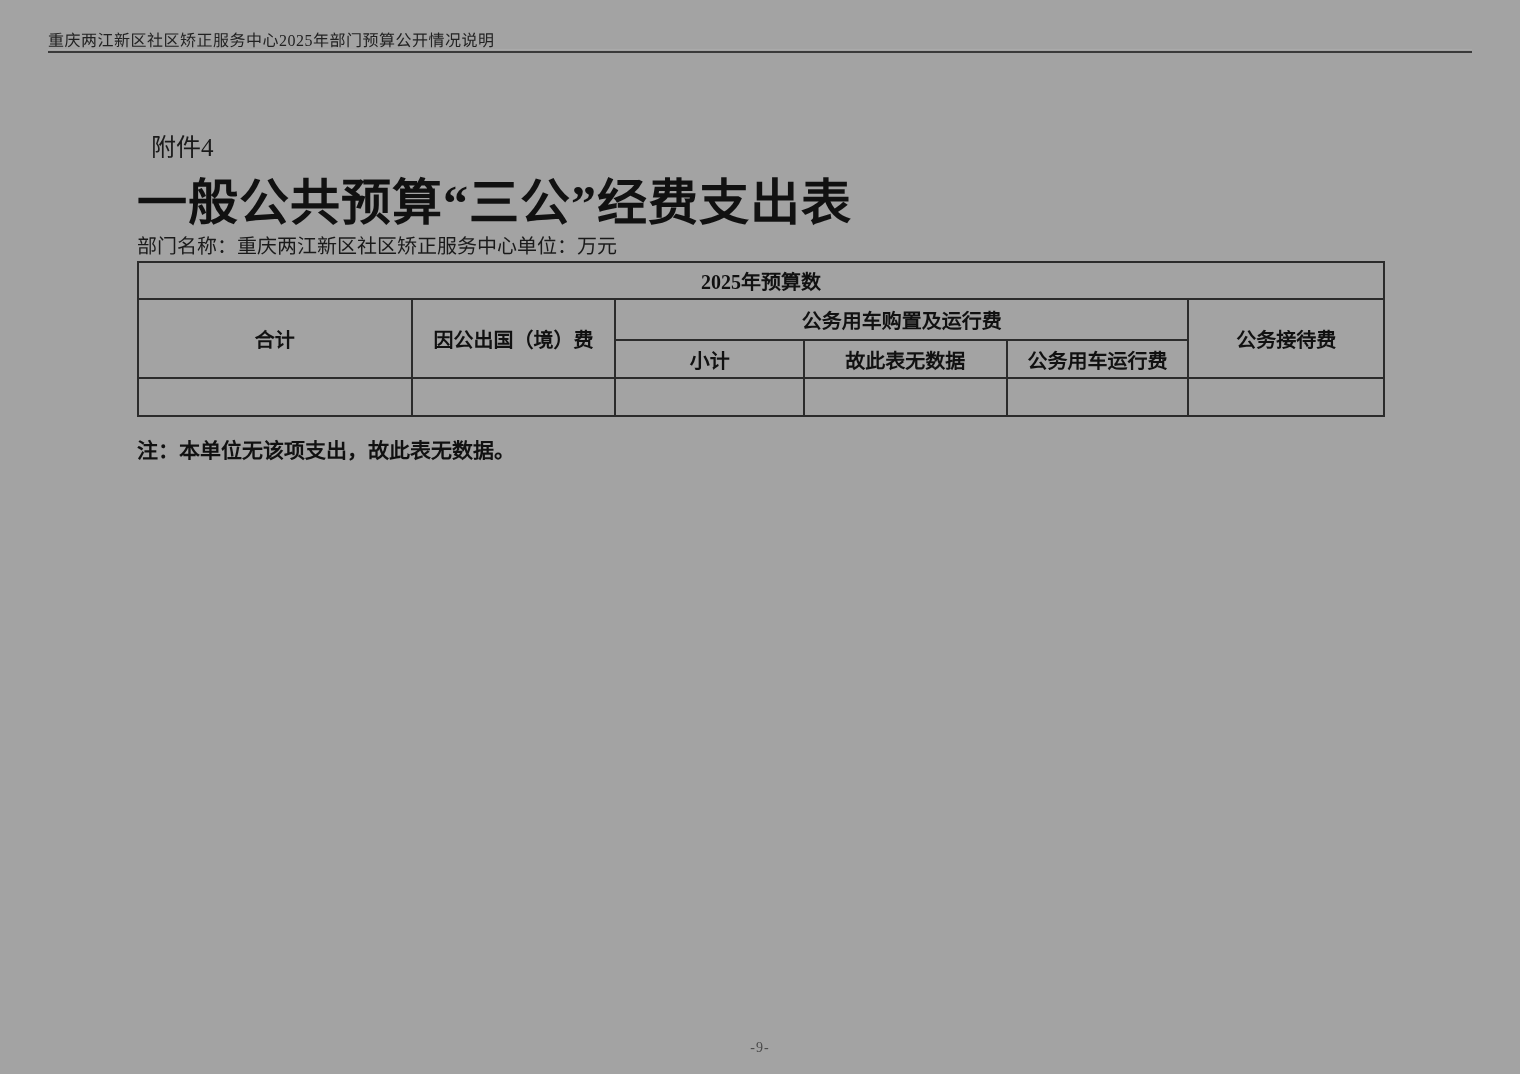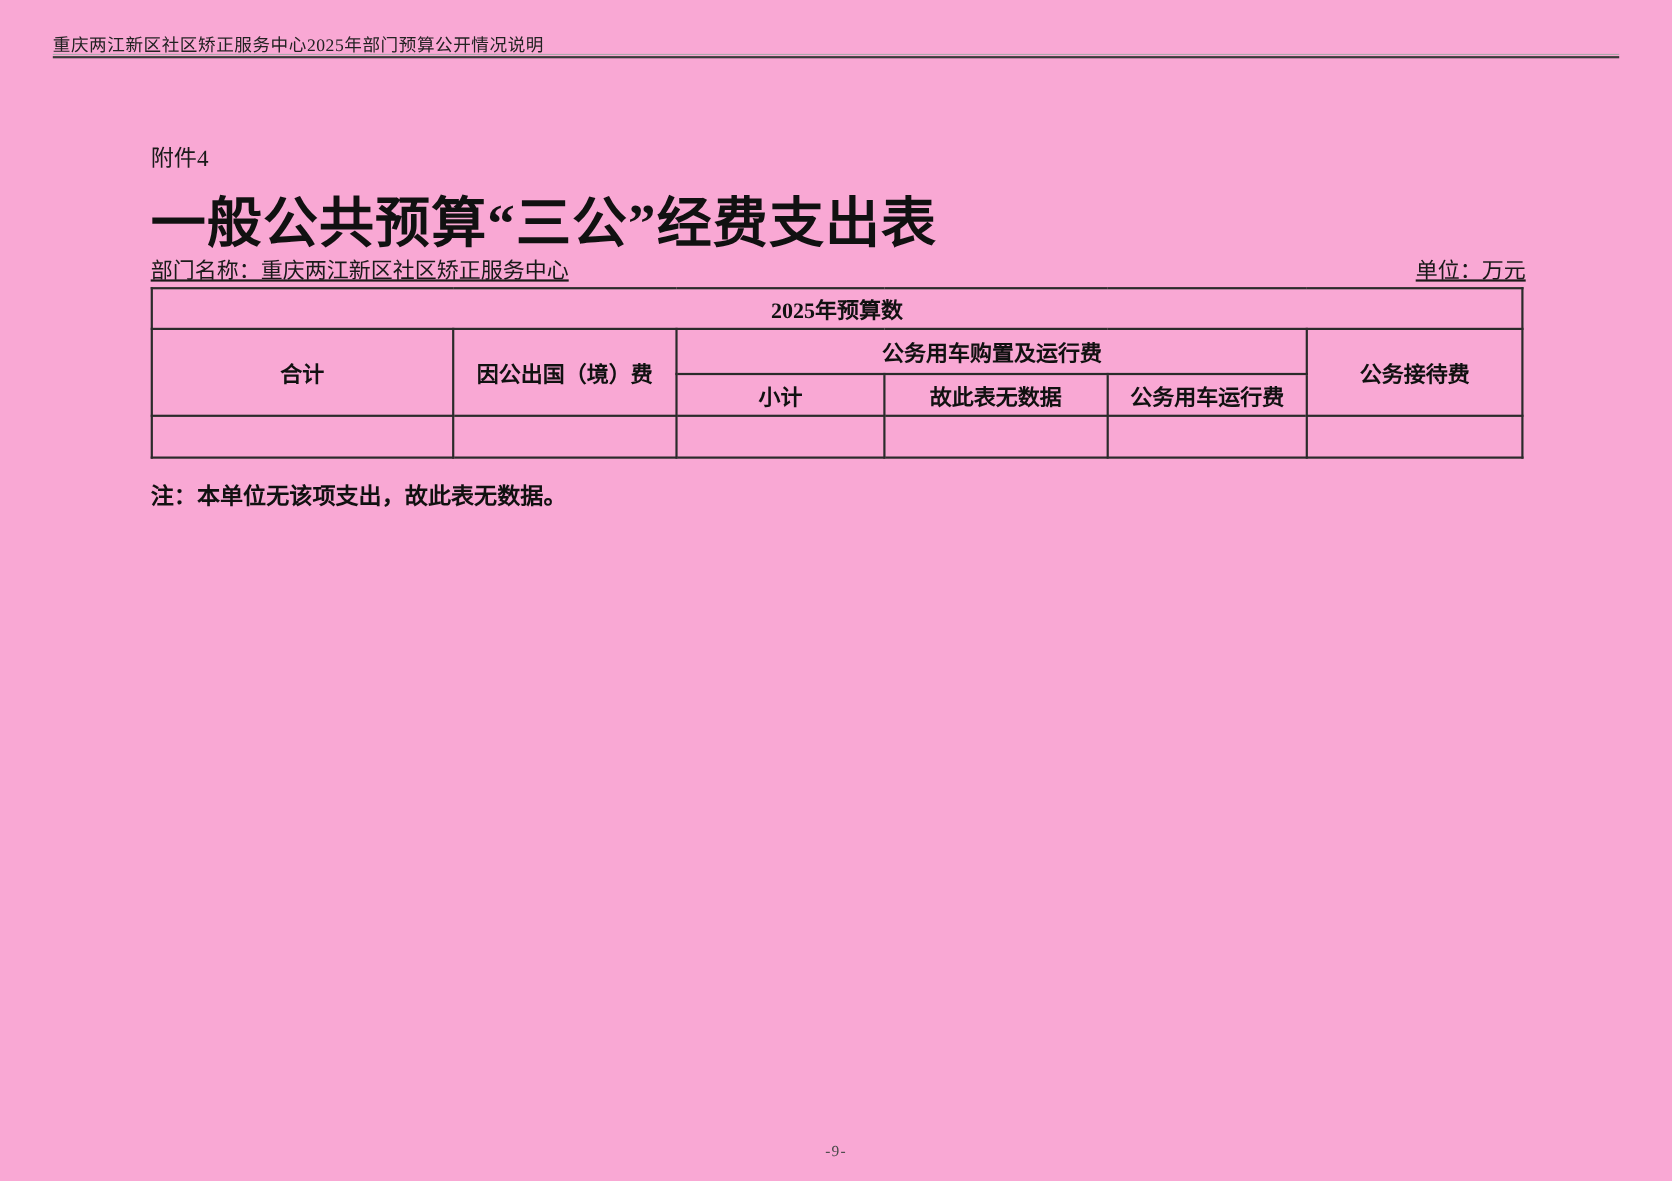--- a/index.html
+++ b/index.html
@@ -4,21 +4,21 @@
 <style>
   html, body {
     margin: 0;
     padding: 0;
     background: #ffffff;
   }
   .page {
     position: relative;
     width: 1520px;
     height: 1074px;
-    background: #f9a8d4;
+    background: #a3a3a3;
     font-family: "Liberation Serif", "DejaVu Serif", serif;
     color: #1a1a1a;
     overflow: hidden;
   }
 
   
   .running-head {
     position: absolute;
     left: 48px;
     top: 27px;
@@ -33,23 +33,23 @@
     right: 48px;
     top: 49px;
     height: 1px;
     border-top: 1px solid #aaaaaa;
     border-bottom: 2px solid #3a3a3a;
   }
 
   
   .attachment {
     position: absolute;
-    left: 137px;
+    left: 151px;
     top: 127px;
-    font-size: 21px;
+    font-size: 25px;
     color: #1a1a1a;
   }
 
   
   .doc-title {
     position: absolute;
     left: 137px;
     width: 1248px;
     top: 162px;
     text-align: left;
@@ -60,25 +60,23 @@
     white-space: nowrap;
   }
 
   
   .meta-row {
     position: absolute;
     left: 137px;
     width: 1250px;
     top: 230px;
     display: flex;
-    justify-content: space-between;
     align-items: flex-end;
     font-size: 20px;
     color: #1a1a1a;
-    text-decoration: underline;
   }
 
   
   .budget-table {
     position: absolute;
     left: 137px;
     top: 261px;
     width: 1248px;
     border-collapse: collapse;
     table-layout: fixed;

